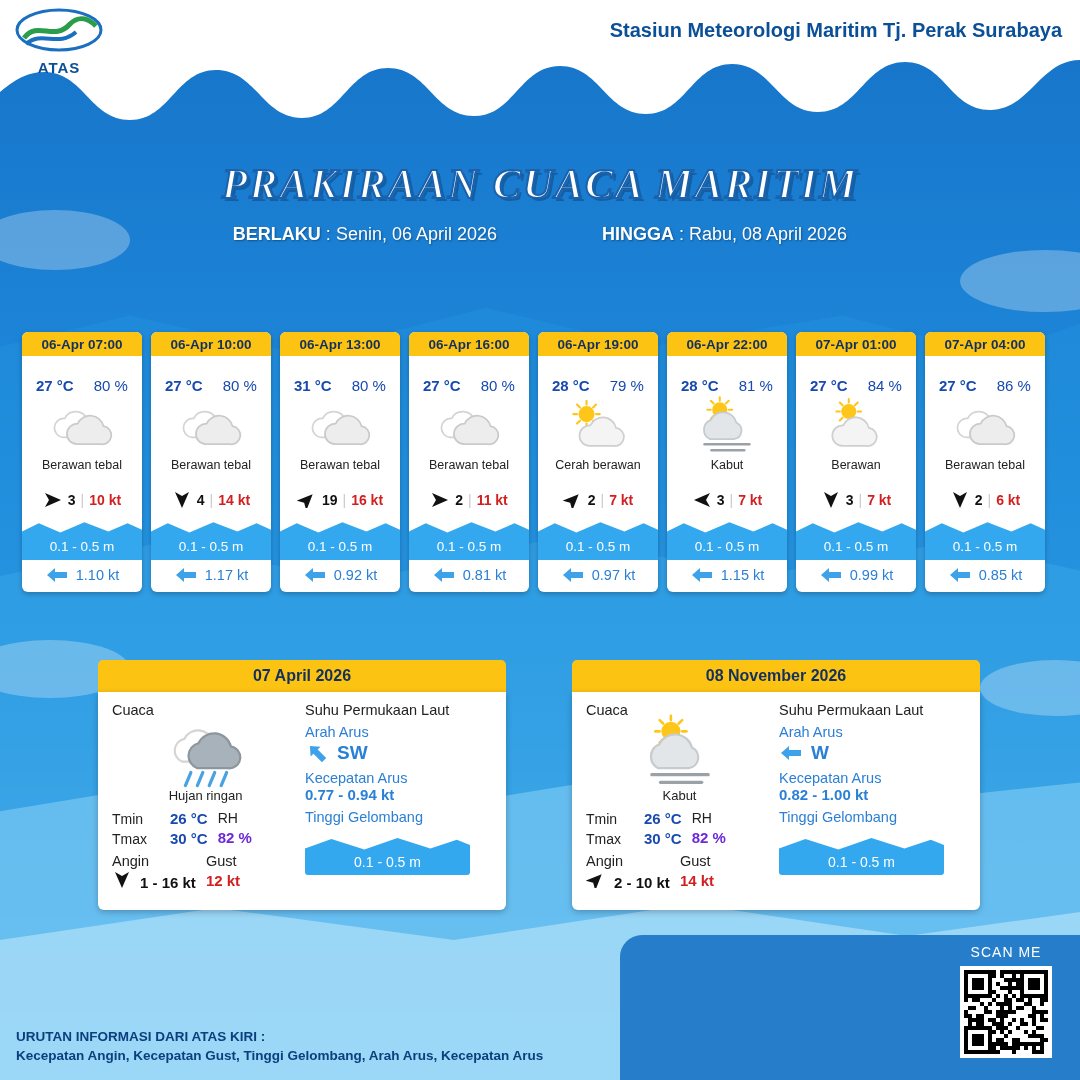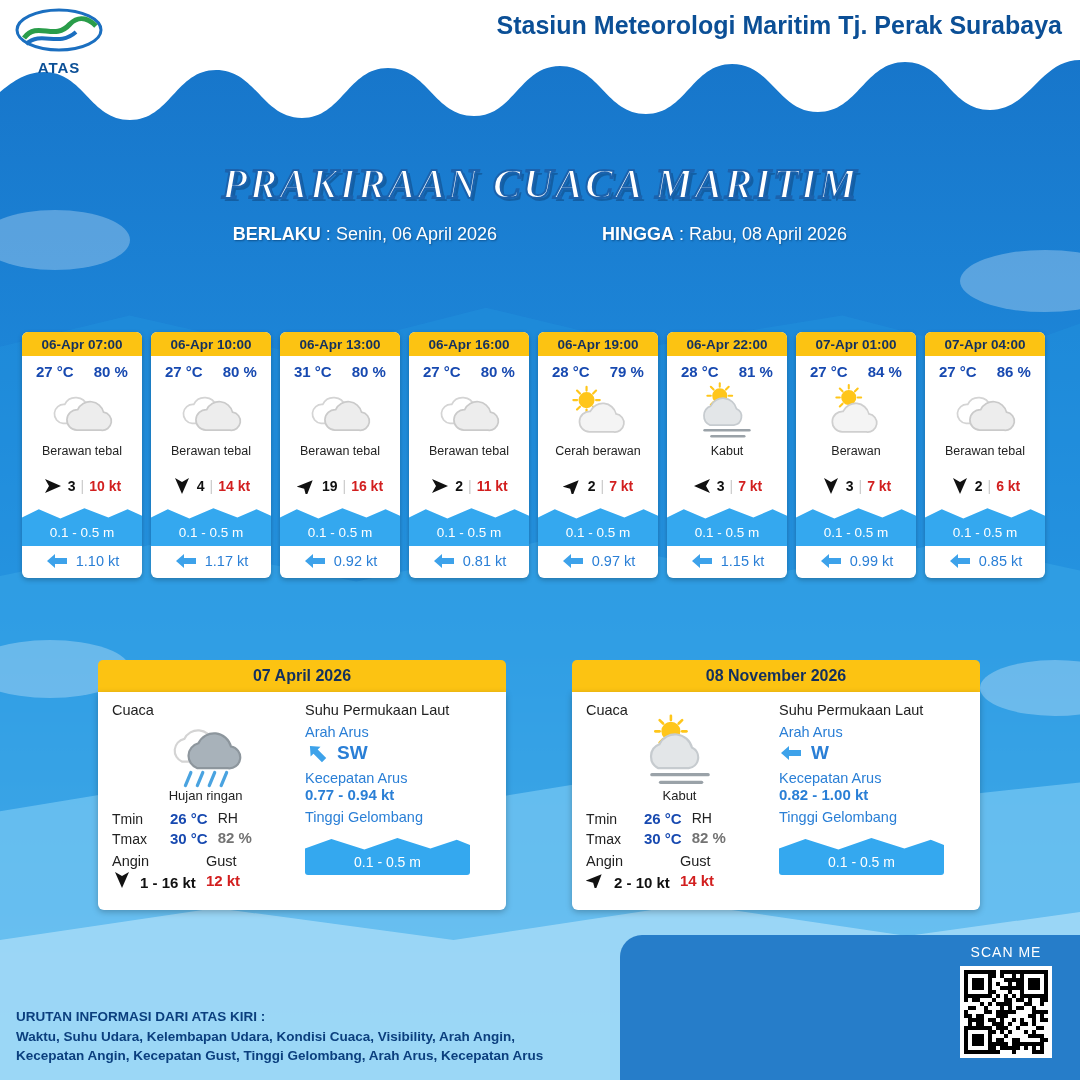--- a/index.html
+++ b/index.html
@@ -14,43 +14,43 @@
     background:linear-gradient(#1673c8 0%, #1d86d8 35%, #2e9ae6 60%, #6fc3f2 85%, #a9dcf8 100%); }
   .bg-wave { position:absolute; left:0; width:100%; }
   .wave1 { top:300px; height:780px; background:#2090dc; clip-path:polygon(0 6%,12% 2%,28% 7%,45% 1%,60% 6%,78% 2%,92% 7%,100% 3%,100% 100%,0 100%); opacity:.55;}
   .wave2 { top:520px; height:560px; background:#3aa7e8; clip-path:polygon(0 10%,15% 4%,33% 11%,52% 3%,70% 10%,88% 4%,100% 9%,100% 100%,0 100%); opacity:.5;}
   .wave3 { top:760px; height:320px; background:#7ccbf4; clip-path:polygon(0 16%,18% 6%,38% 16%,58% 5%,78% 15%,100% 7%,100% 100%,0 100%); opacity:.65;}
   .wave4 { top:880px; height:200px; background:#a8dcf8; clip-path:polygon(0 30%,20% 14%,42% 30%,64% 12%,84% 28%,100% 16%,100% 100%,0 100%); opacity:.8;}
   .cloudpuff { position:absolute; background:rgba(255,255,255,.28); border-radius:50%; }
   .header-clip { position:absolute; top:0; left:0; width:100%; height:180px; z-index:4;}
   .hdr-text { position:absolute; right:18px; top:8px; text-align:right; z-index:8; color:#0b4f96;}
   .hdr-text .l1 { font-size:19px; font-weight:bold; letter-spacing:.2px; }
-  .hdr-text .l2 { font-size:25px; font-weight:bold; margin-top:3px;}
+  .hdr-text .l2 { font-size:20px; font-weight:bold; margin-top:11px;}
   .logo { position:absolute; left:14px; top:8px; z-index:8; width:90px; text-align:center;}
   .logo .lbl { font-size:15px; font-weight:bold; color:#0b4f96; letter-spacing:1px; margin-top:1px;}
 
   
   .title-wrap { position:absolute; top:160px; width:100%; text-align:center; z-index:6;}
   .title-main {
     font-size:42px; font-weight:bold; font-style:italic; letter-spacing:2px;
     color:#ffffff; -webkit-text-stroke:2px #1b62ad;
     text-shadow:3px 3px 0 rgba(10,60,110,.45);
     font-family:Liberation Serif, serif;
   }
   .title-sub { font-size:31px; font-weight:bold; color:#fff; margin-top:14px; text-shadow:2px 2px 3px rgba(0,40,80,.45);}
   .valid-row { margin-top:16px; display:flex; justify-content:center; gap:105px; color:#fff; font-size:18px; text-shadow:1px 1px 2px rgba(0,40,80,.5);}
   .valid-row b { font-weight:bold; }
 
   
   .cards { position:absolute; top:332px; left:22px; width:1036px; display:flex; gap:9px; z-index:7;}
   .card { width:120px; background:#fff; border-radius:6px; overflow:hidden; box-shadow:0 2px 5px rgba(0,0,0,.25); }
   .card-hd { background:#fcc312; color:#13305e; font-size:13.5px; font-weight:bold; text-align:center; padding:5px 0 4px; }
-  .card-tr { display:flex; justify-content:space-around; align-items:flex-start; padding:7px 4px 2px; }
+  .card-tr { display:flex; justify-content:space-around; align-items:flex-start; padding:21px 4px 2px; }
   .card-tr .t { color:#1749b0; font-weight:bold; font-size:15px;}
-  .card-tr .h { color:#1749b0; font-weight:bold; font-size:15px;}
+  .card-tr .h { color:#1749b0; font-weight:normal; font-size:15px;}
   .ico { height:62px; display:flex; align-items:center; justify-content:center; }
   .cond { text-align:center; font-size:12.5px; color:#222; min-height:30px; padding:0 2px; }
   .windrow { display:flex; align-items:center; justify-content:center; gap:5px; padding:4px 0 6px; font-size:14px;}
   .windrow .deg { font-weight:bold; color:#111; }
   .windrow .sep { color:#c9c9c9;}
   .windrow .kt { color:#d21f1f; font-weight:bold;}
   .waveband { position:relative; height:46px; background:#fff; }
   .waveband .fill { position:absolute; inset:0; background:#34a8ef; clip-path:polygon(0 38%,14% 20%,32% 40%,52% 18%,72% 38%,88% 20%,100% 34%,100% 100%,0 100%); }
   .waveband span { position:absolute; left:0; right:0; bottom:6px; text-align:center; color:#fff; font-size:13.5px; }
   .currow { display:flex; align-items:center; justify-content:center; gap:7px; padding:6px 0 8px; color:#2a7fd6; font-size:14.5px;}
@@ -61,21 +61,21 @@
   .daily.right { left:572px; }
   .daily-hd { background:#fcc312; color:#13305e; font-weight:bold; font-size:16px; text-align:center; padding:7px 0; border-radius:5px 5px 0 0;}
   .daily-bd { background:#fff; border-radius:0 0 6px 6px; padding:10px 14px 12px; display:flex; gap:6px; box-shadow:0 2px 6px rgba(0,0,0,.25); height:218px;}
   .dcol { flex:1; }
   .dcol .lab { font-size:14.5px; color:#222; }
   .d-ico { height:70px; display:flex; align-items:center; justify-content:center;}
   .d-cond { text-align:center; font-size:13px; color:#222; margin-bottom:4px;}
   .kv { display:flex; gap:8px; align-items:baseline; margin-top:3px;}
   .kv .k { font-size:14px; color:#222; width:50px;}
   .kv .v { font-size:15px; font-weight:bold; color:#1749b0;}
-  .kv .v.green { color:#737373; }
+  .kv .v.green { color:#6d28d9; }
   .kv .v.red { color:#d21f1f; }
   .kv .v.black { color:#111; }
   .twocol { display:flex; gap:10px; }
   .cur-label { color:#2a7fd6; font-size:14.5px; margin-top:6px;}
   .cur-val { display:flex; align-items:center; gap:8px; color:#2a7fd6; font-weight:bold; font-size:19px; margin:2px 0 2px;}
   .cur-speed { color:#2a7fd6; font-size:15px; font-weight:bold;}
   .d-waveband { position:relative; height:44px; width:165px; background:#fff; margin-top:6px; border-radius:3px; overflow:hidden;}
   .d-waveband .fill { position:absolute; inset:0; background:#34a8ef; clip-path:polygon(0 40%,16% 18%,36% 42%,56% 16%,76% 40%,92% 20%,100% 32%,100% 100%,0 100%);}
   .d-waveband span { position:absolute; left:0; right:0; bottom:5px; text-align:center; color:#fff; font-size:14px;}
 
@@ -613,21 +613,20 @@
           <div class="fill"></div>
           <span>0.1 - 0.5 m</span>
         </div>
       </div>
     </div>
   </div>
 
 <div class="darkpanel"></div>
 <div class="footnote">
   <div>URUTAN INFORMASI DARI ATAS KIRI :</div>
-  <div>Waktu, Suhu Udara, Kelembapan Udara, Kondisi Cuaca, Visibility, Arah Angin,</div>
   <div>Kecepatan Angin, Kecepatan Gust, Tinggi Gelombang, Arah Arus, Kecepatan Arus</div>
 </div>
 <div class="scan">
   <div class="scanlabel">SCAN ME</div>
   <div class="qr">
       <div class="qr-grid" id="qrgrid">
         <i></i>
         <i></i>
         <i></i>
         <i></i>

